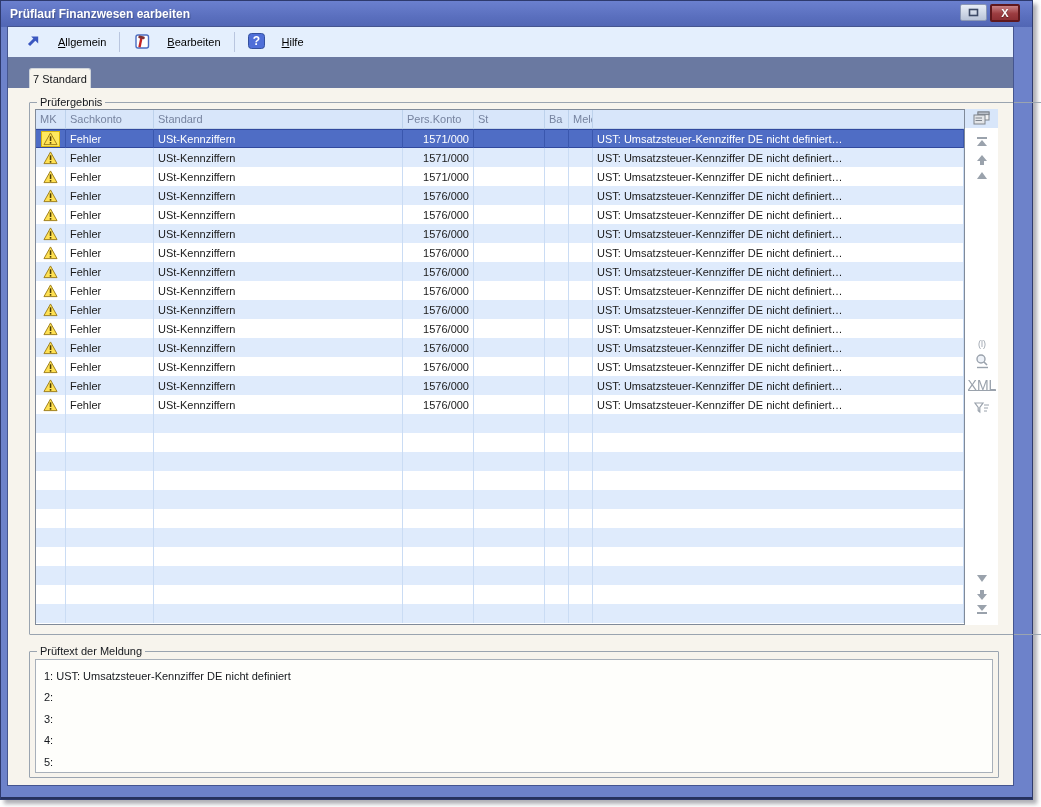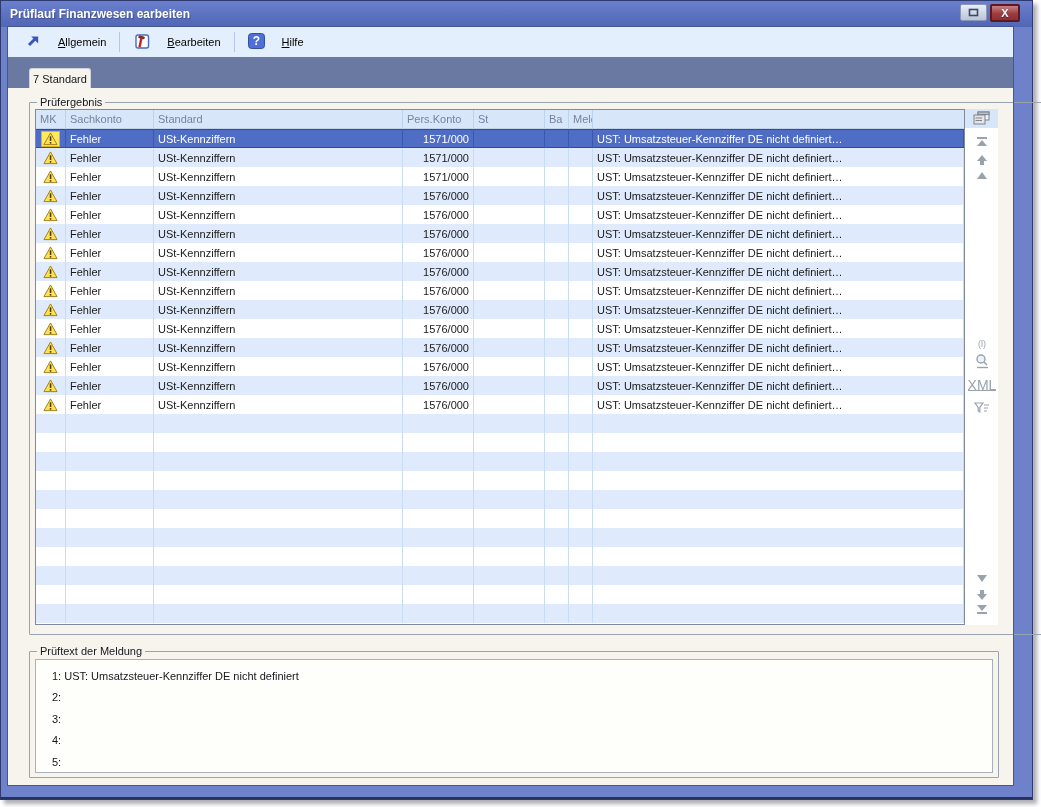--- a/index.html
+++ b/index.html
@@ -51,21 +51,21 @@
   .chip{display:flex;align-items:center;justify-content:center;width:19px;height:16px;}
   .sel .chip{background:#ffe95e;border:1px solid #d8b511;}
   
   .strip{position:absolute;left:935px;top:6px;width:33px;height:516px;background:#fff;}
   .strip-head{position:absolute;left:0;top:0;width:33px;height:19px;background:#d8e6fa;
     display:flex;align-items:center;justify-content:center;}
   .s-icon{position:absolute;left:7px;width:20px;height:18px;display:flex;align-items:center;justify-content:center;color:#9aa2ac;}
   .s-txt{font-size:14px;color:#9aa2ac;letter-spacing:0;border-bottom:1px solid #9aa2ac;line-height:9px;}
   
   .msg-panel{position:absolute;left:5px;top:7px;width:958px;height:114px;background:#fefefb;
-    border:1px solid #a8b0ba;padding:5px 0 0 16px;}
+    border:1px solid #a8b0ba;padding:5px 0 0 8px;}
   .msg-line{height:21.5px;display:flex;align-items:center;color:#15181d;}
   
   .frame-bottom-dark{position:absolute;left:0;bottom:0;width:1031px;height:2px;background:#26325e;}
 </style>
 </head>
 <body>
 
 <div class="window">
   <div class="titlebar">
     <span class="title-text">Prüflauf Finanzwesen earbeiten</span>

